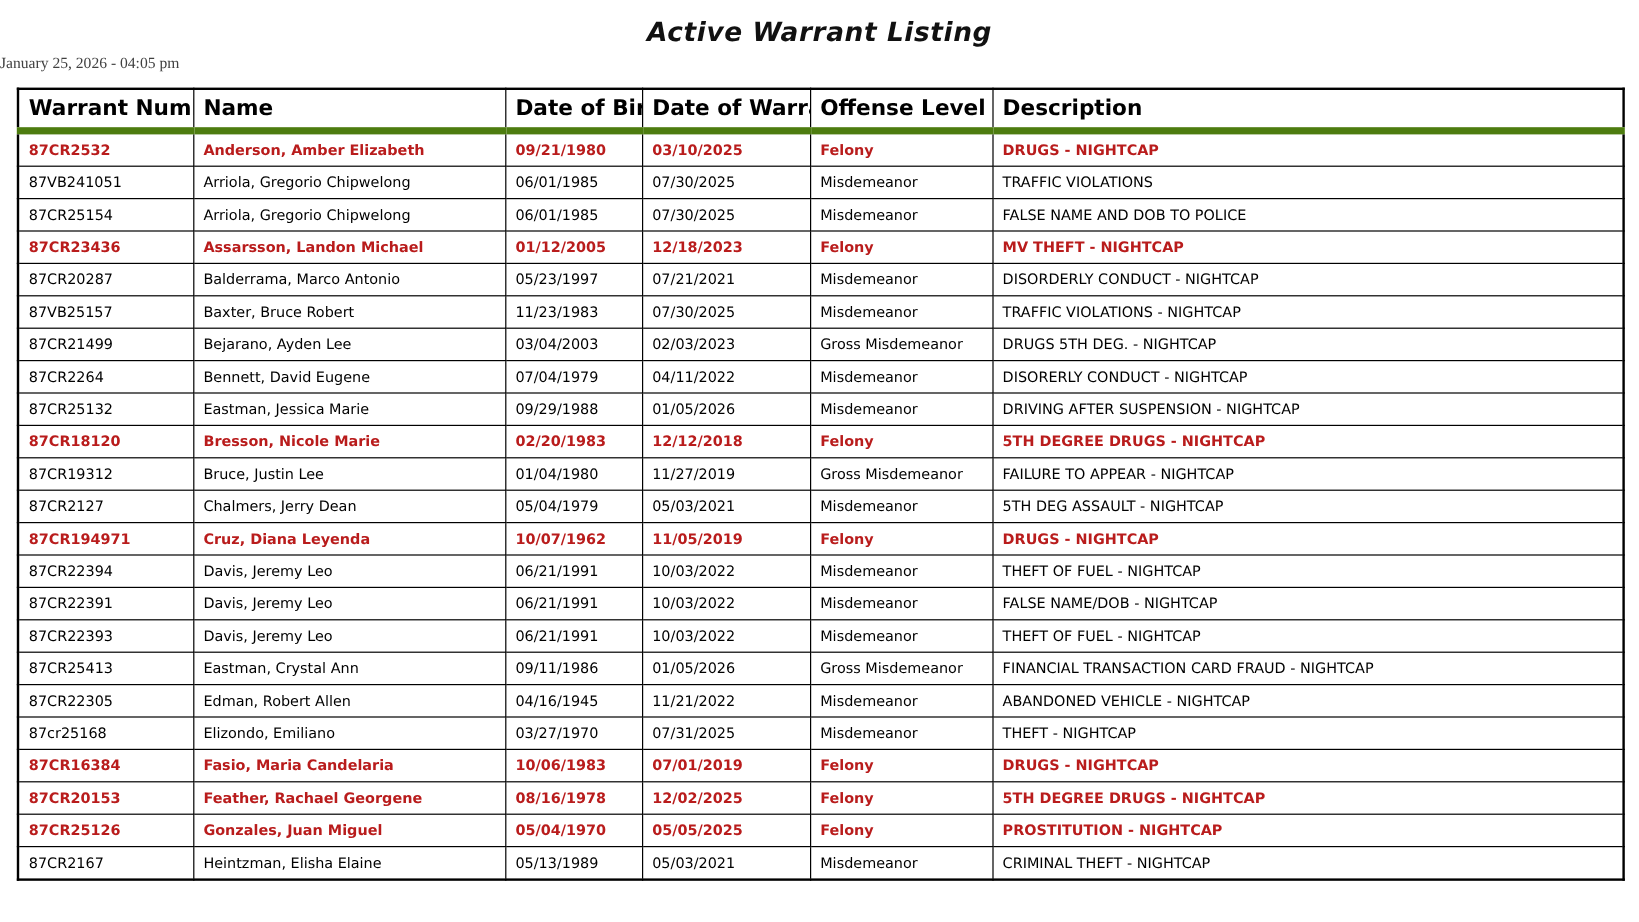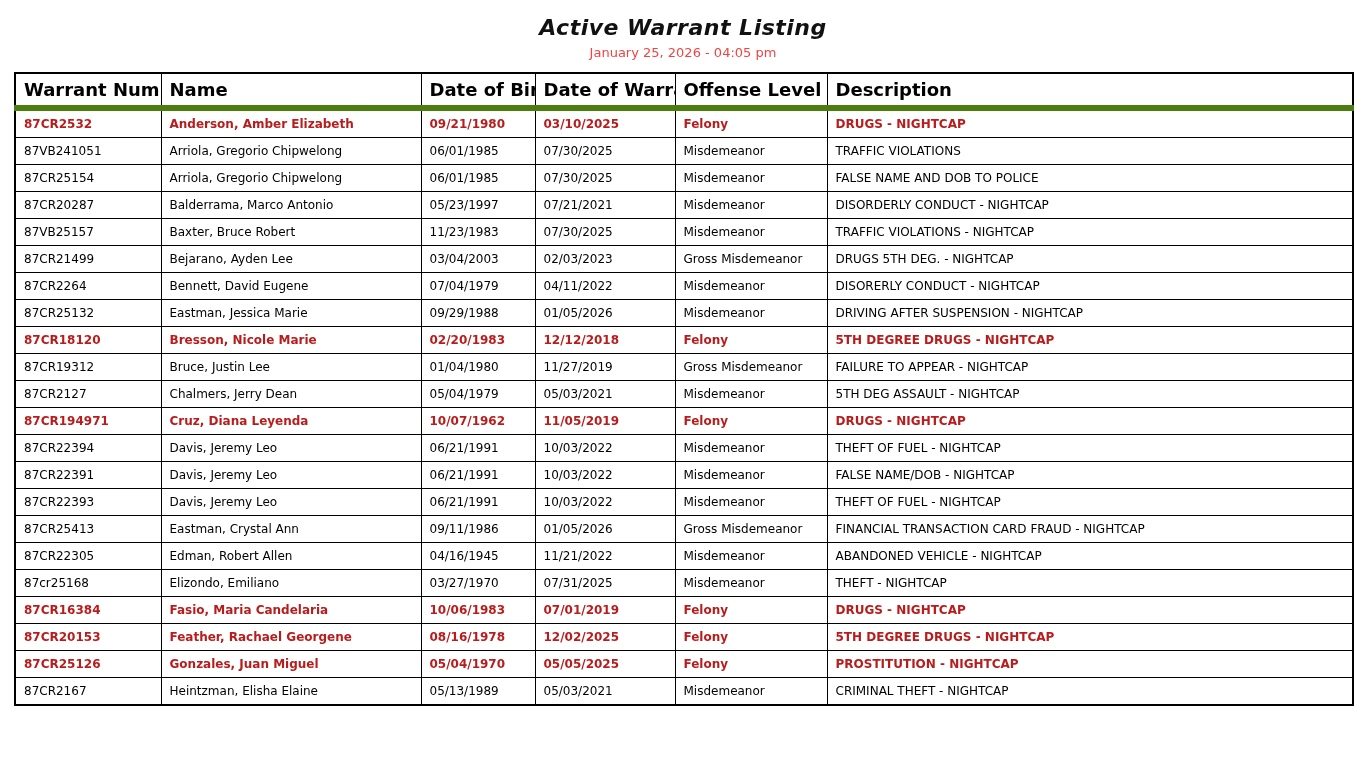--- a/index.html
+++ b/index.html
@@ -14,24 +14,24 @@
   .report-title {
     text-align: center;
     font-size: 22px;
     font-weight: bold;
     font-style: italic;
     color: #111111;
     margin-top: 15px;
     letter-spacing: 0.5px;
   }
   .report-subtitle {
-    text-align: center;
     font-size: 13px;
-    color: #ef4444;
+    color: #404040;
     margin-top: 5px;
+    font-family: Liberation Serif, serif;
   }
   table.warrant-table {
     border-collapse: collapse;
     table-layout: fixed;
     width: 1338px;
     margin: 12px 14px 0 14px;
     border: 2px solid #000000;
   }
   .warrant-table th,
   .warrant-table td {
@@ -105,20 +105,28 @@
     <td>TRAFFIC VIOLATIONS</td>
   </tr>
       <tr>
     <td>87CR25154</td>
     <td>Arriola, Gregorio Chipwelong</td>
     <td>06/01/1985</td>
     <td>07/30/2025</td>
     <td>Misdemeanor</td>
     <td>FALSE NAME AND DOB TO POLICE</td>
   </tr>
+      <tr class="felony">
+    <td>87CR23436</td>
+    <td>Assarsson, Landon Michael</td>
+    <td>01/12/2005</td>
+    <td>12/18/2023</td>
+    <td>Felony</td>
+    <td>MV THEFT - NIGHTCAP</td>
+  </tr>
       <tr>
     <td>87CR20287</td>
     <td>Balderrama, Marco Antonio</td>
     <td>05/23/1997</td>
     <td>07/21/2021</td>
     <td>Misdemeanor</td>
     <td>DISORDERLY CONDUCT - NIGHTCAP</td>
   </tr>
       <tr>
     <td>87VB25157</td>

